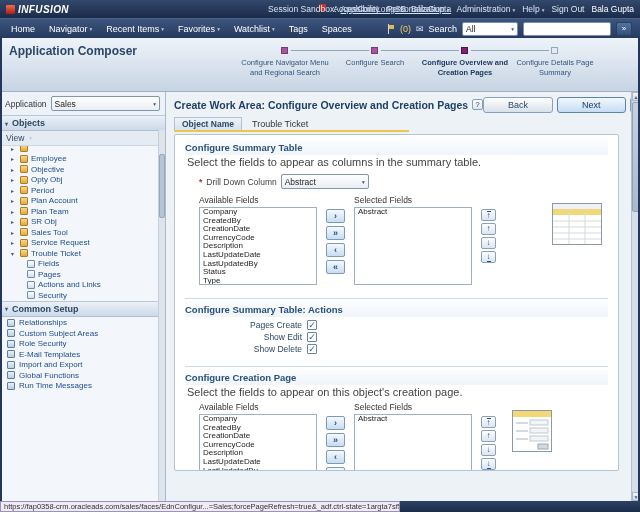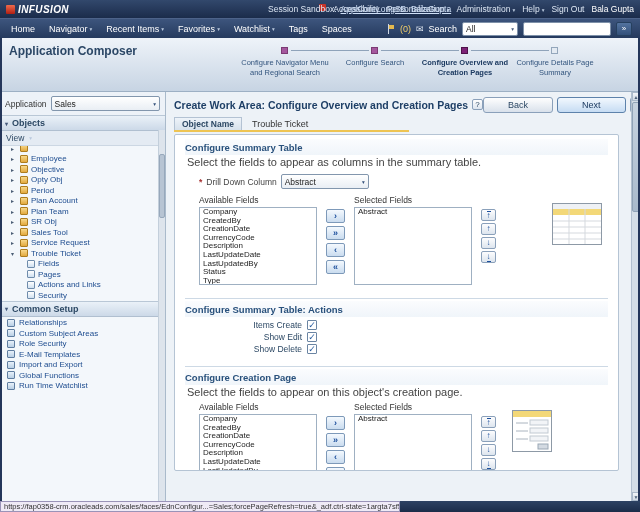--- a/index.html
+++ b/index.html
@@ -319,21 +319,21 @@
         <div class="cs-row">
             <span class="cs-icon"></span>
             <span>Import and Export</span>
           </div>
         <div class="cs-row">
             <span class="cs-icon"></span>
             <span>Global Functions</span>
           </div>
         <div class="cs-row">
             <span class="cs-icon"></span>
-            <span>Run Time Watchlist</span>
+            <span>Run Time Messages</span>
           </div>
       </div>
       <div class="side-scroll">
           <div class="side-thumb"></div>
         </div>
     </div>
 
     <div class="main">
       <div class="main-head">
         <div class="main-title">
@@ -416,21 +416,21 @@
                 <line x1="33" y1="6" x2="33" y2="41" stroke="#d5d9de"></line>
               </svg>
             </div>
           </div>
         </div>
 
         <div class="section">
           <div class="sec-title">Configure Summary Table: Actions</div>
           <div class="cb-block">
             <div class="cb-row">
-              <span>Items Create</span>
+              <span>Pages Create</span>
               <span class="checkbox">✓</span>
             </div>
             <div class="cb-row">
               <span>Show Edit</span>
               <span class="checkbox">✓</span>
             </div>
             <div class="cb-row">
               <span>Show Delete</span>
               <span class="checkbox">✓</span>
             </div>

